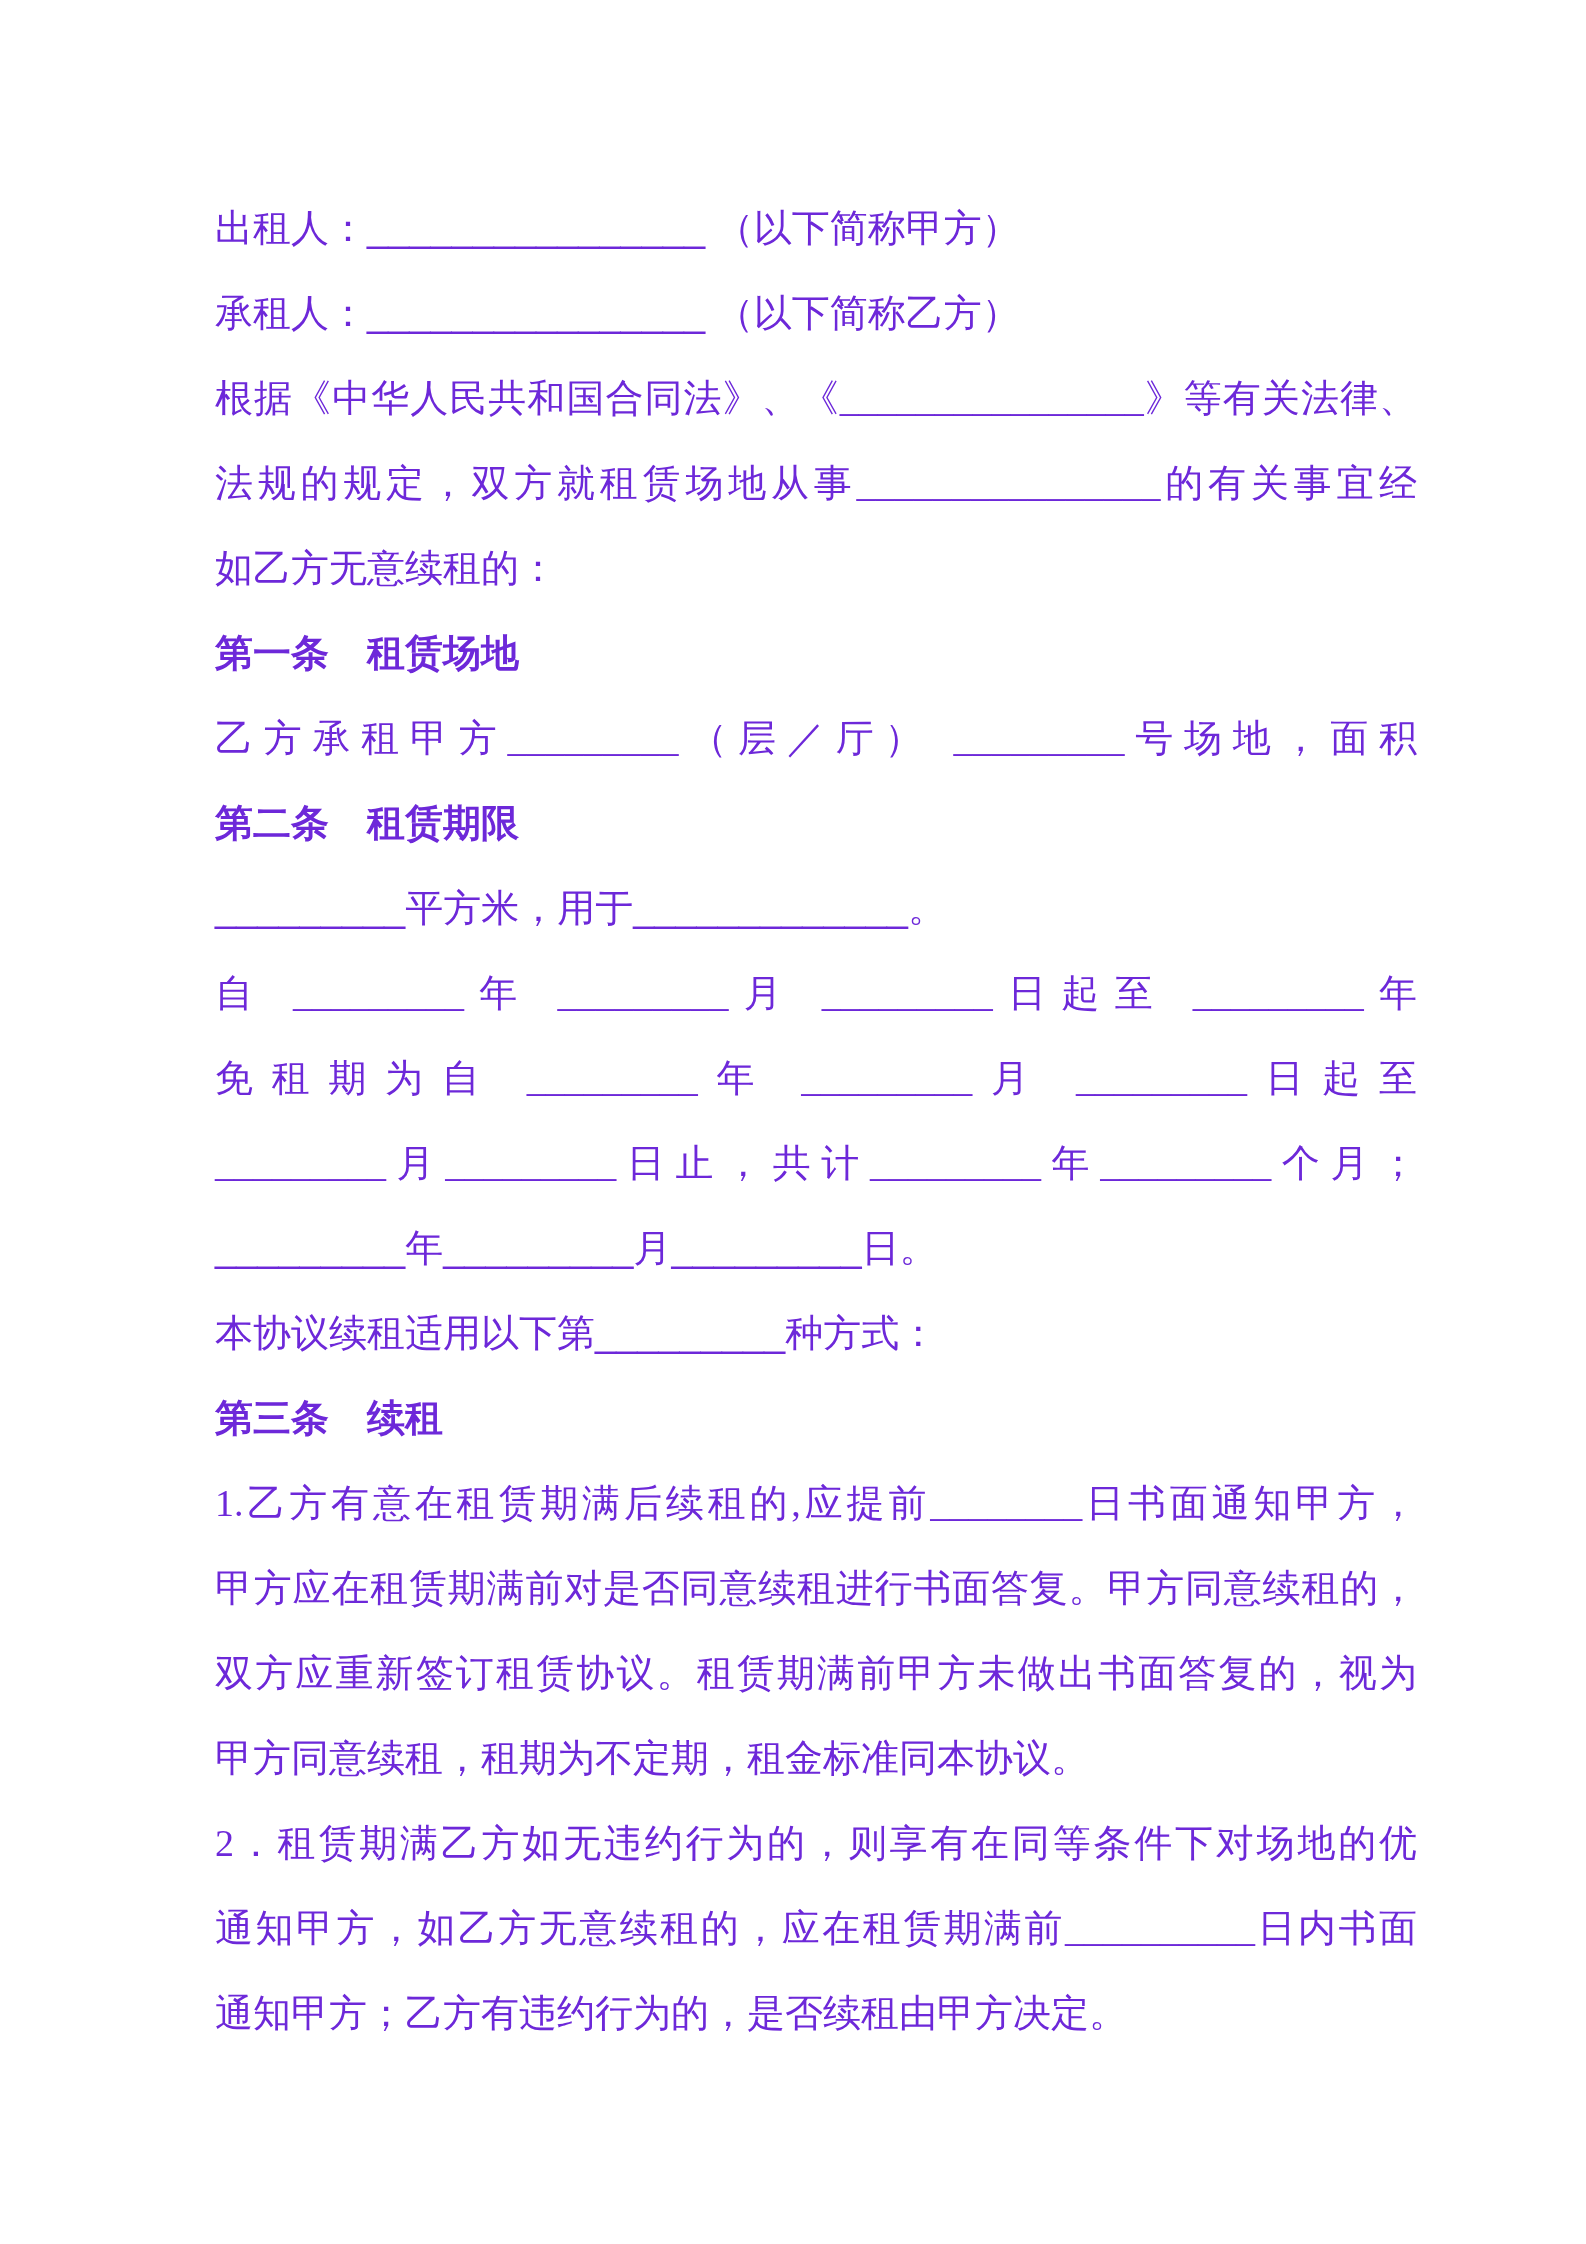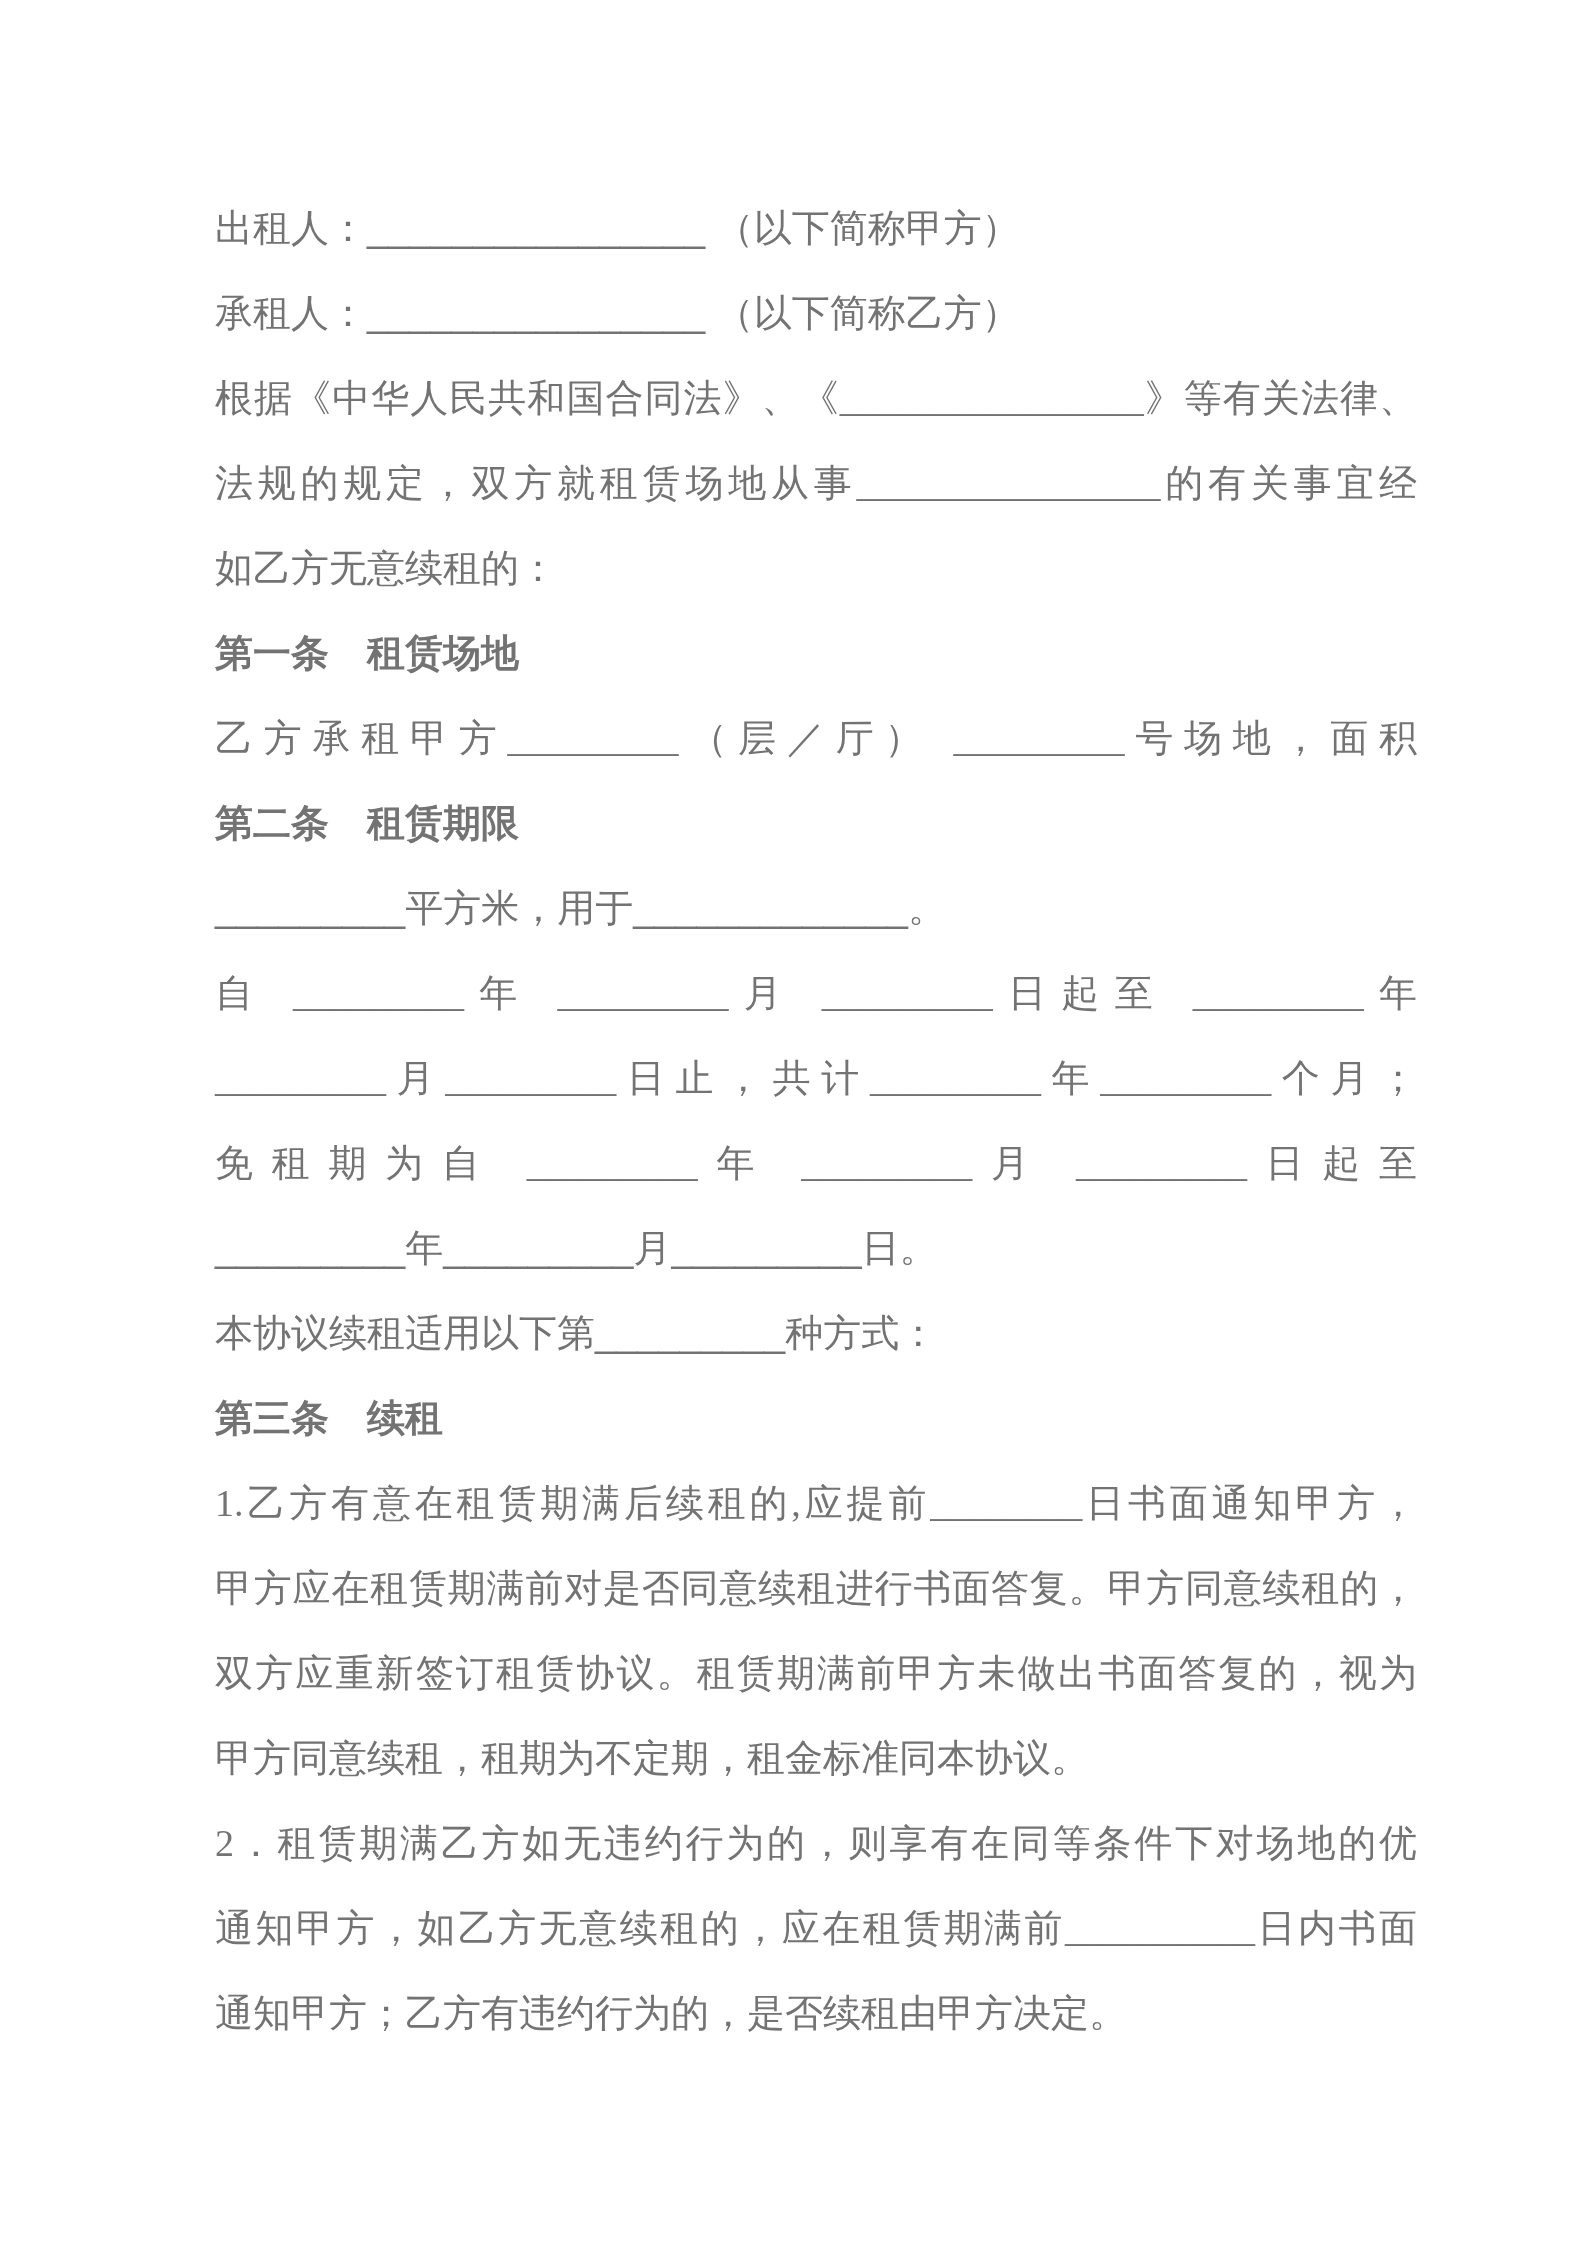--- a/index.html
+++ b/index.html
@@ -21,21 +21,21 @@
   .doc-text {
     position: absolute;
     left: 215px;
     top: 186px;
     width: 1202px;
   }
   .line {
     min-height: 85px;
     line-height: 85px;
     font-size: 38px;
-    color: #737373;
+    color: #6d28d9;
     white-space: pre-wrap;
     text-align: left;
   }
   .line.heading {
     font-weight: 700;
   }
   .line.body-justified {
     text-align: justify;
     text-align-last: justify;
     text-justify: inter-ideograph;
@@ -50,22 +50,22 @@
       <div class="line body">出租人：________________ （以下简称甲方）</div>
       <div class="line body">承租人：________________ （以下简称乙方）</div>
       <div class="line body-justified">根据《中华人民共和国合同法》、《________________》等有关法律、</div>
       <div class="line body-justified">法规的规定，双方就租赁场地从事________________的有关事宜经</div>
       <div class="line body">如乙方无意续租的：</div>
       <div class="line heading">第一条　租赁场地</div>
       <div class="line body-justified">乙方承租甲方_________（层／厅） _________号场地，面积</div>
       <div class="line heading">第二条　租赁期限</div>
       <div class="line body">_________平方米，用于_____________。</div>
       <div class="line body-justified">自 _________年 _________月 _________日起至 _________年</div>
+      <div class="line body-justified">免租期为自 _________年 _________月 _________日起至</div>
       <div class="line body-justified">_________月_________日止，共计_________年_________个月；</div>
-      <div class="line body-justified">免租期为自 _________年 _________月 _________日起至</div>
       <div class="line body">_________年_________月_________日。</div>
       <div class="line body">本协议续租适用以下第_________种方式：</div>
       <div class="line heading">第三条　续租</div>
       <div class="line body-justified">1.乙方有意在租赁期满后续租的,应提前________日书面通知甲方，</div>
       <div class="line body-justified">甲方应在租赁期满前对是否同意续租进行书面答复。甲方同意续租的，</div>
       <div class="line body-justified">双方应重新签订租赁协议。租赁期满前甲方未做出书面答复的，视为</div>
       <div class="line body">甲方同意续租，租期为不定期，租金标准同本协议。</div>
       <div class="line body-justified">2．租赁期满乙方如无违约行为的，则享有在同等条件下对场地的优</div>
       <div class="line body-justified">通知甲方，如乙方无意续租的，应在租赁期满前__________日内书面</div>
       <div class="line body">通知甲方；乙方有违约行为的，是否续租由甲方决定。</div>

